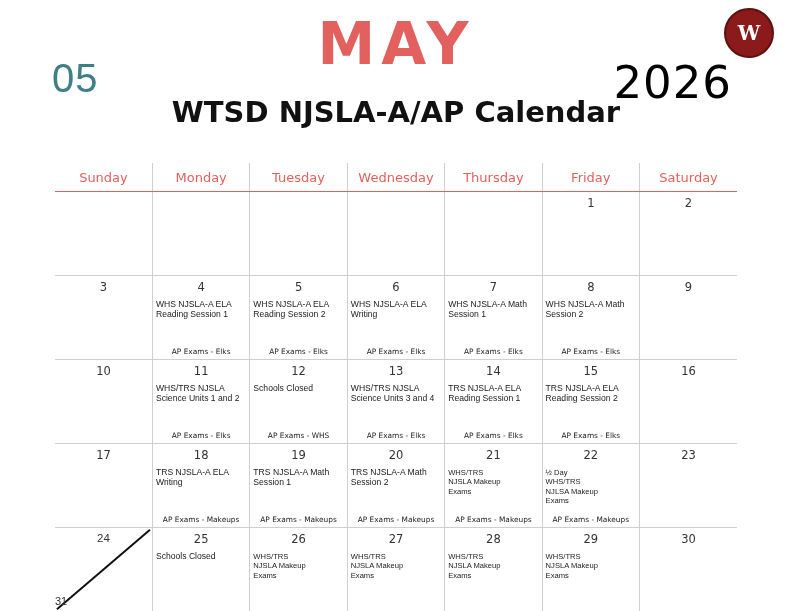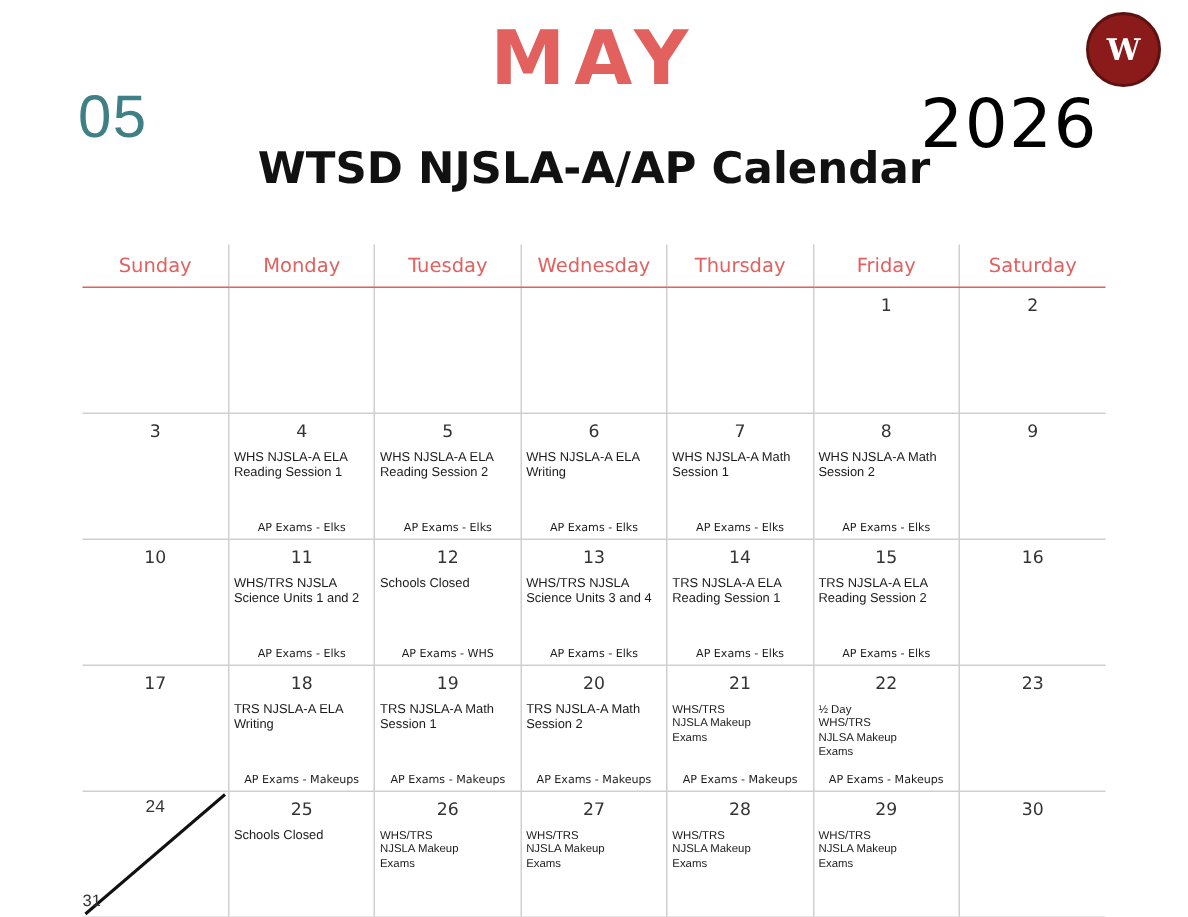--- a/index.html
+++ b/index.html
@@ -29,21 +29,21 @@
     color: #3f7f86;
     font-family: Liberation Sans, sans-serif;
     letter-spacing: 1px;
   }
   .month-name {
     position: absolute;
     left: 0;
     right: 0;
     top: 10px;
     text-align: center;
-    font-size: 50px;
+    font-size: 58px;
     font-weight: bold;
     letter-spacing: 6px;
     color: #e2615f;
     font-family: "DejaVu Sans", sans-serif;
   }
   .year {
     position: absolute;
     right: 60px;
     top: 56px;
     font-size: 45px;

